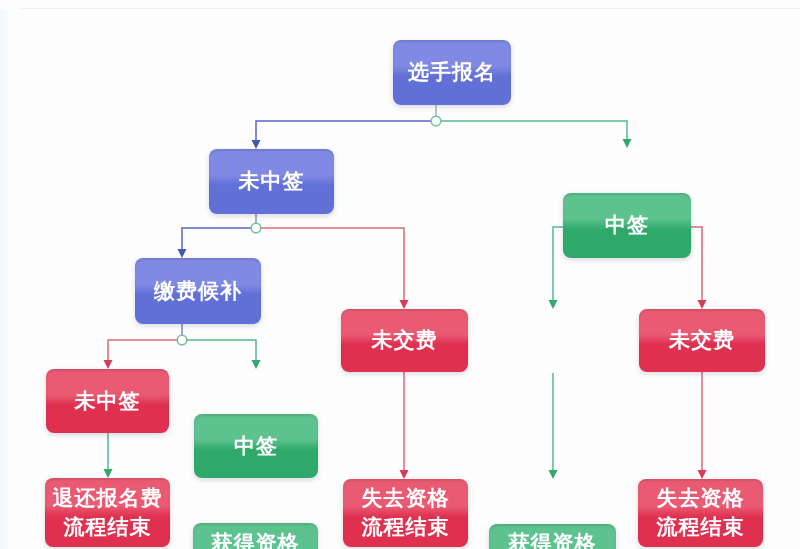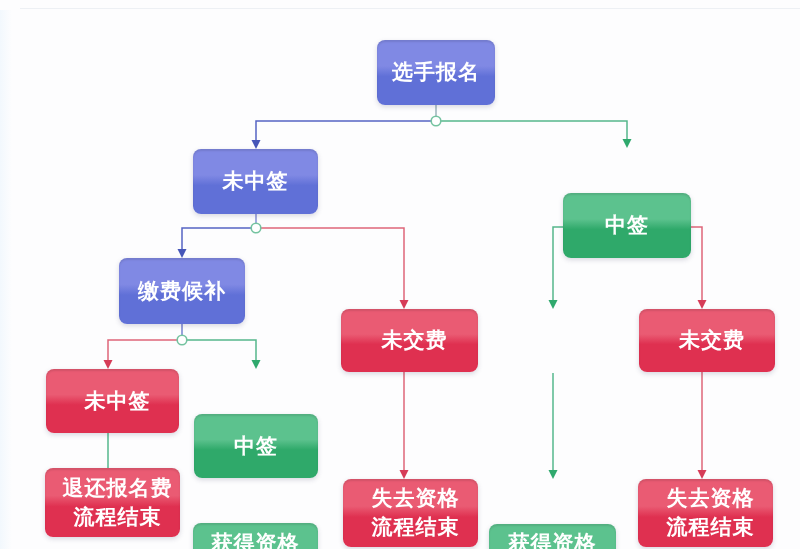--- a/index.html
+++ b/index.html
@@ -21,28 +21,28 @@
     position:absolute;
     border-radius:8px;
     color:var(--text,#ffffff);
     display:flex;align-items:center;justify-content:center;
     font-weight:bold;font-size:21px;line-height:29px;
     white-space:pre-line;text-align:center;letter-spacing:1px;
     box-shadow: inset 0 2px 2px rgba(0,0,0,0.10), 0 2px 5px rgba(50,50,90,0.18);
   }
   .node.blue{
     background:linear-gradient(180deg,var(--blue_top,#8089e4) 0%,var(--blue_top,#8089e4) 40%,var(--blue_bottom,#6070d7) 56%,var(--blue_bottom,#6070d7) 100%);
+    margin-left:16px;
   }
   .node.green{
     background:linear-gradient(180deg,var(--green_top,#5cc28e) 0%,var(--green_top,#5cc28e) 40%,var(--green_bottom,#2fa96a) 56%,var(--green_bottom,#2fa96a) 100%);
     margin-top:45px;
   }
   .node.red{
     background:linear-gradient(180deg,var(--red_top,#ea5b73) 0%,var(--red_top,#ea5b73) 40%,var(--red_bottom,#df3050) 56%,var(--red_bottom,#df3050) 100%);
-    padding-left:10px;
   }
   svg.wires{position:absolute;left:0;top:0;pointer-events:none;}
   .l-blue{stroke:var(--line_blue,#5564c4);stroke-width:1.5;fill:none;}
   .l-green{stroke:var(--line_green,#55b78c);stroke-width:1.5;fill:none;}
   .l-red{stroke:var(--line_red,#de6679);stroke-width:1.5;fill:none;}
   .l-gray{stroke:var(--stub_gray,#9cb4bb);stroke-width:1.5;fill:none;}
   .a-blue{fill:var(--arrow_blue,#4656b8);}
   .a-green{fill:var(--arrow_green,#2fa96d);}
   .a-red{fill:var(--arrow_red,#d63c58);}
   .dot{fill:#ffffff;stroke:var(--dot_border,#74c3a0);stroke-width:1.6;}
@@ -117,21 +117,21 @@
 
   <div class="node red" style="left:341px;top:309px;width:127px;height:63px;">未交费</div>
 
 
   <div class="node red" style="left:639px;top:309px;width:126px;height:63px;">未交费</div>
 
   <div class="node red" style="left:46px;top:369px;width:123px;height:64px;">未中签</div>
 
   <div class="node green" style="left:194px;top:369px;width:124px;height:64px;">中签</div>
 
-  <div class="node red" style="left:45px;top:468px;width:125px;height:69px;text-align:center;">退还报名费
+  <div class="node red" style="left:45px;top:478px;width:125px;height:69px;text-align:center;">退还报名费
 流程结束</div>
 
   <div class="node green" style="left:193px;top:478px;width:125px;height:69px;">获得资格
 流程结束</div>
 
   <div class="node red" style="left:343px;top:479px;width:125px;height:68px;">失去资格
 流程结束</div>
 
   <div class="node green" style="left:489px;top:479px;width:127px;height:68px;">获得资格
 流程结束</div>

